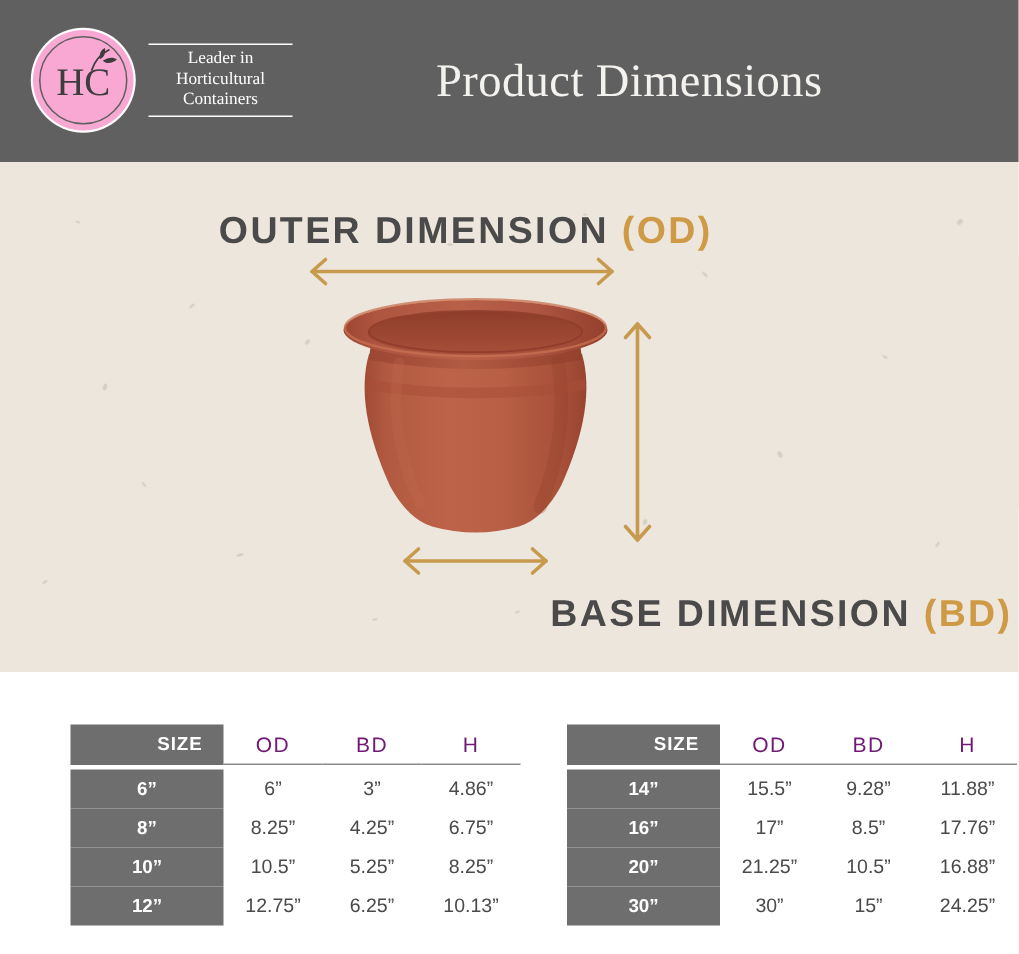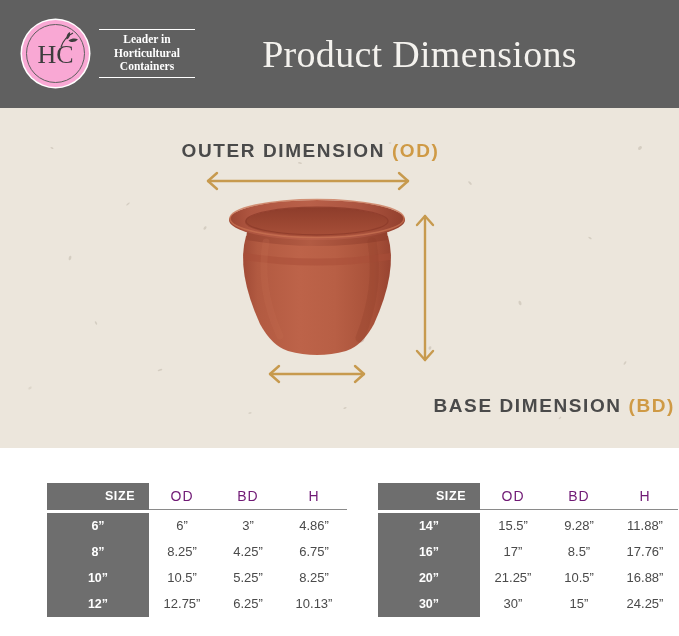--- a/index.html
+++ b/index.html
@@ -60,40 +60,40 @@
   #logo-mark .leaf-svg {
     position: absolute;
     left: 35px; top: 11px;
   }
 
   #logo-tagline {
     color: #ffffff;
     font-family: "Liberation Serif", serif;
     font-size: 11.5px;
     line-height: 13.5px;
-    font-weight: bold;
+    font-weight: normal;
     text-align: center;
     padding: 3px 2px;
     border-top: 1.2px solid #ffffff;
     border-bottom: 1.2px solid #ffffff;
     width: 92px;
   }
 
   #page-title {
     position: absolute;
     left: 0; top: 0;
     width: 679px; height: 108px;
     display: flex;
     align-items: center;
     justify-content: center;
     padding-left: 160px;
     box-sizing: border-box;
     color: #f4f2ee;
     font-family: "Liberation Serif", serif;
-    font-size: 38px;
+    font-size: 31px;
     letter-spacing: 0.3px;
   }
 
   
   #diagram-panel {
     position: absolute;
     left: 0; top: 108px;
     width: 679px; height: 340px;
     overflow: hidden;
   }
@@ -102,21 +102,21 @@
     left: -60px; top: -110px;
     width: 799px; height: 560px;
     background: #ece6dc;
     border-radius: 0 0 50% 50% / 0 0 14% 14%;
   }
   #diagram-speckles { position: absolute; left: 0; top: 0; width: 679px; height: 340px; }
 
   .dim-label {
     position: absolute;
     font-family: "Liberation Sans", sans-serif;
-    font-size: 19px;
+    font-size: 25px;
     font-weight: bold;
     letter-spacing: 1.6px;
     color: #4a4a4a;
     white-space: nowrap;
   }
   .dim-label .abbr { color: #cf9a45; }
 
   #label-od { left: 0; width: 679px; text-align: center; top: 32px; padding-right: 58px; box-sizing: border-box; }
   #label-bd { left: 0; width: 679px; text-align: right; top: 287px; padding-right: 4px; box-sizing: border-box; }
   #label-h  { left: 444px; top: 167px; }

